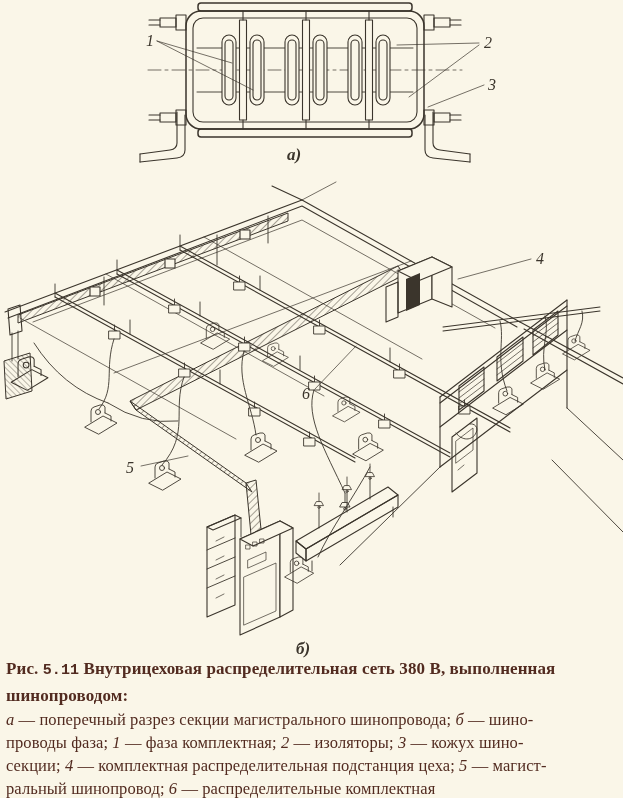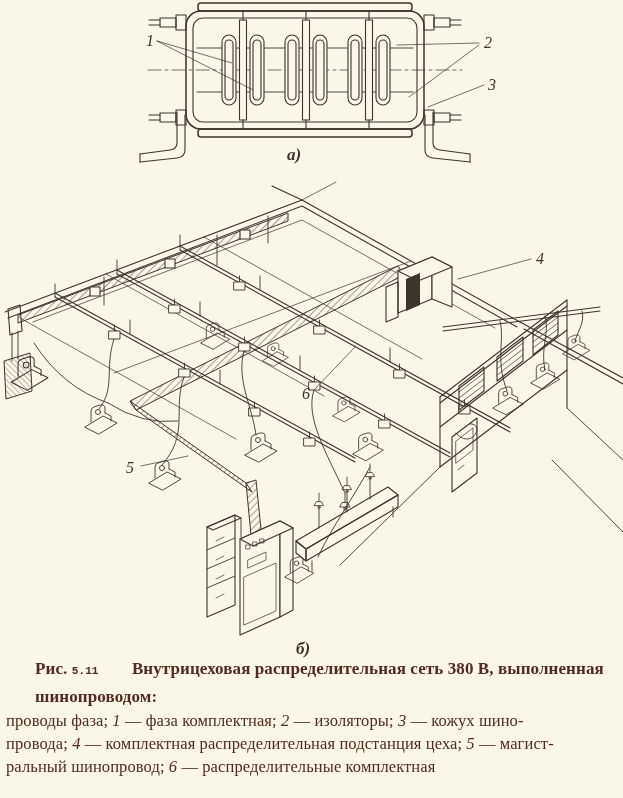--- a/index.html
+++ b/index.html
@@ -24,22 +24,22 @@
     font-style:italic;font-size:16px;fill:#3B352C;
   }
   svg text.sub{font-weight:bold;font-size:17px;}
   .caption{
     position:absolute;left:6px;top:656px;width:612px;
     color:#522B20;font-size:16.5px;line-height:23px;
     letter-spacing:0.1px;
   }
   .cap-title{font-size:17px;line-height:25px;}
   .cap-title .b{font-weight:bold;}
-  .caption .mono{font-family:"Liberation Mono",monospace;font-size:11px;font-weight:600;}
-  .caption .b{font-weight:bold;margin-left:29px;}
+  .caption .mono{font-family:"Liberation Mono",monospace;font-size:15px;font-weight:600;}
+  .caption .b{font-weight:bold;}
   .caption .i{font-style:italic;}
 </style>
 </head>
 <body>
 
 <div class="page">
 
   <svg width="623" height="168" style="top:0" viewBox="0 0 623 168">
     <g class="s">
 
@@ -351,17 +351,18 @@
     </g>
     <text x="536" y="99">4</text>
     <text x="126" y="308">5</text>
     <text x="302" y="234">6</text>
     <text x="296" y="489" class="sub">б)</text>
   </svg>
 
   <div class="caption">
     <div class="cap-title"><span class="b">Рис.</span><span> </span><span class="mono">5.11</span><span>  </span><span class="b">Внутрицеховая распределительная сеть 380 В, выполненная</span></div>
     <div class="cap-title"><span class="b">шинопроводом:</span></div>
+    <div class="cap-line"><span class="i">а</span><span> — поперечный разрез секции магистрального шинопровода; </span><span class="i">б</span><span> — шино-</span></div>
     <div class="cap-line"><span>проводы фаза; </span><span class="i">1</span><span> — фаза комплектная; </span><span class="i">2</span><span> — изоляторы; </span><span class="i">3</span><span> — кожух шино-</span></div>
-    <div class="cap-line"><span>провода; </span><span class="i">4</span><span> — комплектная распределительная подстанция цеха; </span><span class="i">5</span><span> — магист-</span></div>
+    <div class="cap-line"><span>секции; </span><span class="i">4</span><span> — комплектная распределительная подстанция цеха; </span><span class="i">5</span><span> — магист-</span></div>
     <div class="cap-line"><span>ральный шинопровод; </span><span class="i">6</span><span> — распределительные комплектная</span></div>
   </div>
 </div>
 
 </body></html>

